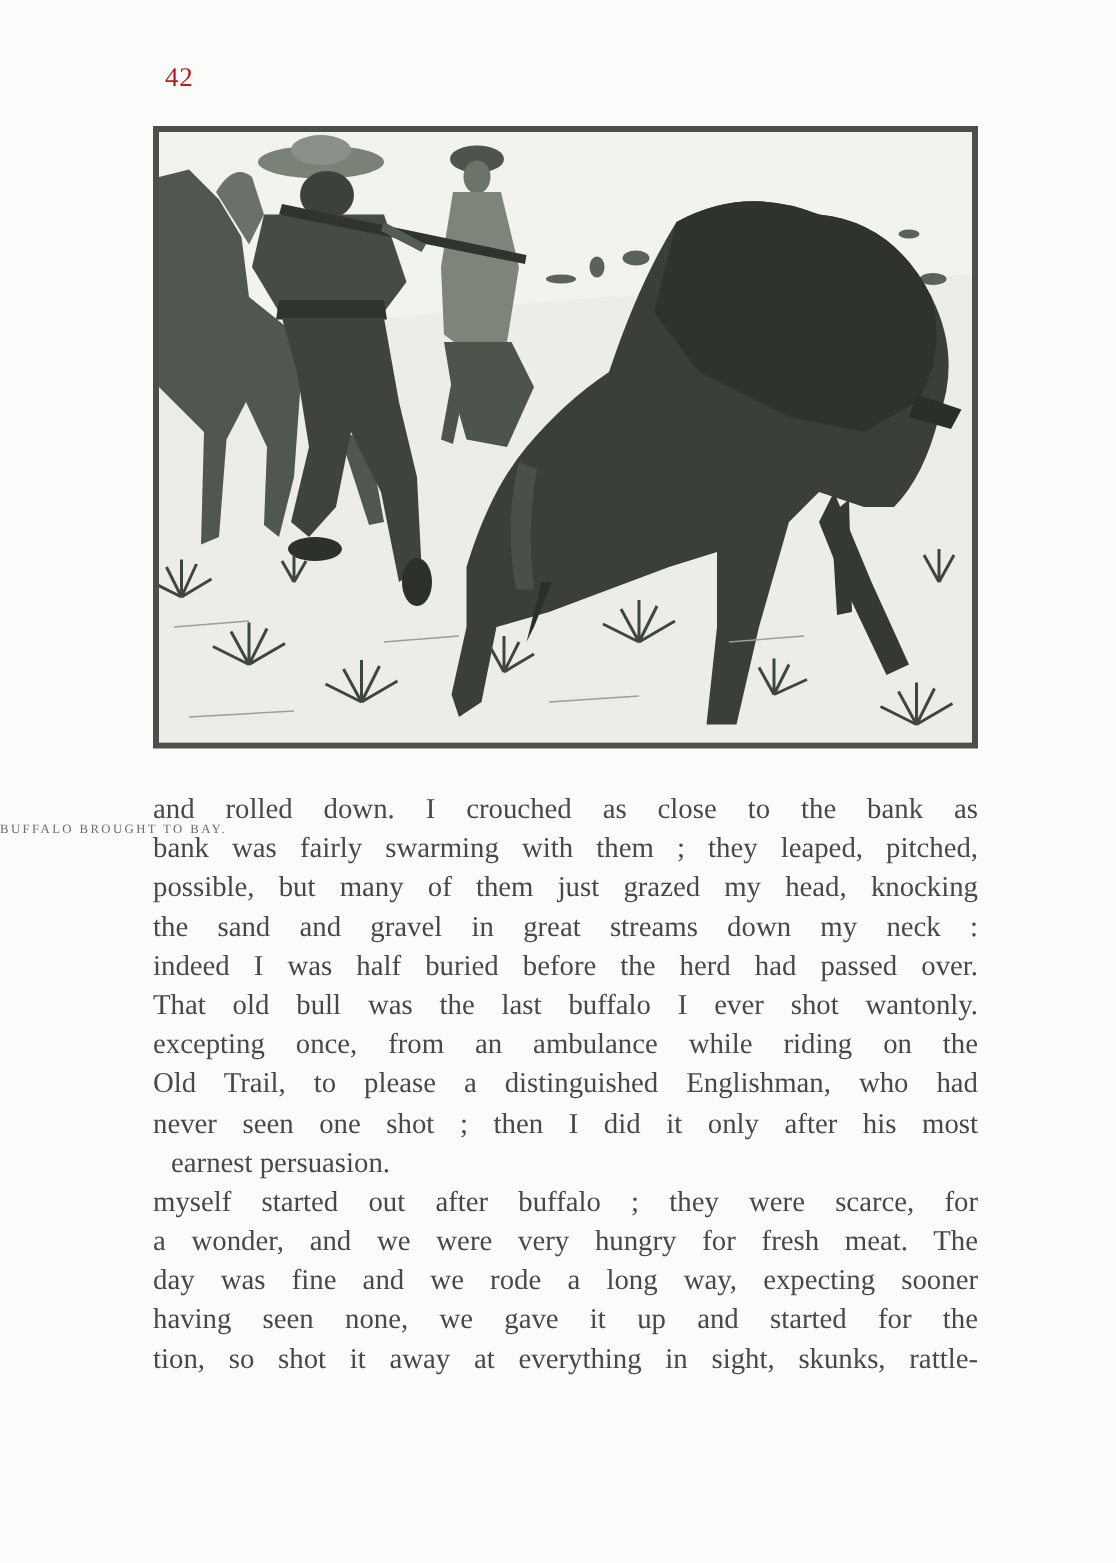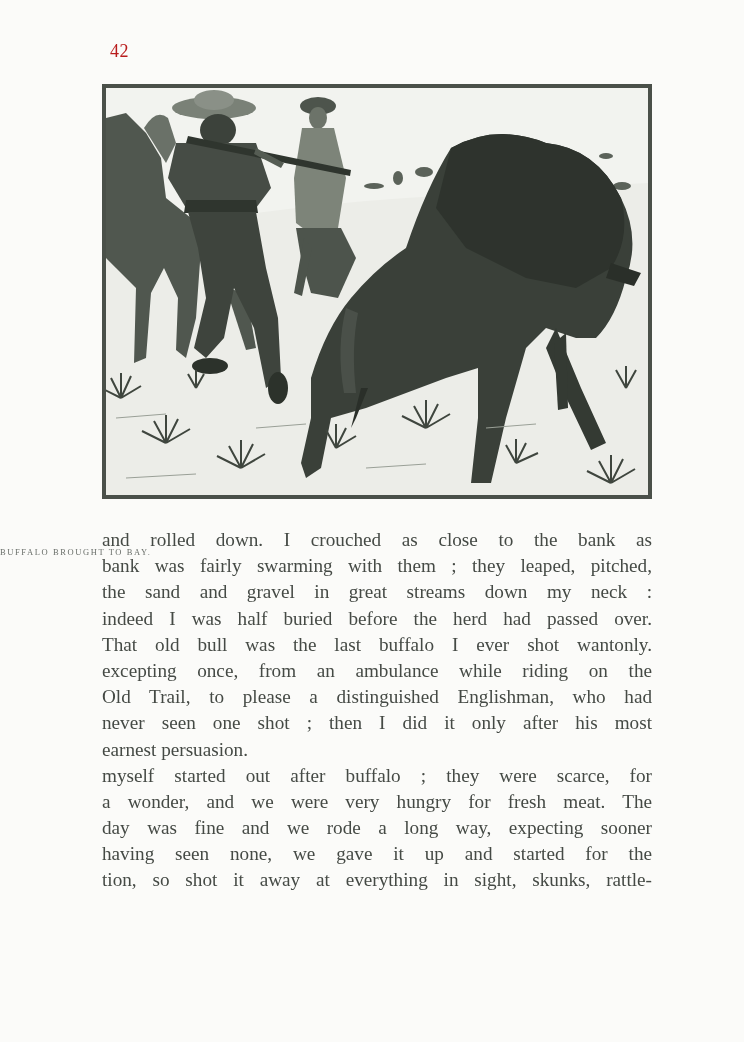--- a/index.html
+++ b/index.html
@@ -62,20 +62,21 @@
       height: 26.2px;
       line-height: 26.2px;
       font-size: 19.2px;
       text-align: justify;
       text-align-last: justify;
       white-space: nowrap;
       color: #454a45;
     }
     .line.last {
       text-align-last: left;
+      margin-left: 12px;
     }
     .line.indent {
       padding-left: 16px;
     }
   </style>
 </head>
 <body>
 
 <div class="page-number">42</div>
 
@@ -151,20 +152,21 @@
       <line x1="20" y1="390" x2="90" y2="386"></line>
     </g>
   </svg>
 </div>
 
 <div class="caption">BUFFALO BROUGHT TO BAY.</div>
 
 <div class="body-text">
   <span class="line">and  rolled  down.   I  crouched  as  close  to  the  bank  as</span>
   <span class="line">bank was fairly swarming with them ;  they leaped, pitched,</span>
+  <span class="line">possible, but many of them just grazed my head, knocking</span>
   <span class="line">the  sand  and  gravel  in  great  streams  down  my  neck :</span>
   <span class="line">indeed I was half buried before the herd had passed over.</span>
   <span class="line">That old bull was the last buffalo I ever shot wantonly.</span>
   <span class="line">excepting once, from an ambulance while riding on the</span>
   <span class="line">Old Trail, to please a distinguished Englishman, who had</span>
   <span class="line">never seen one shot ;  then I did it only after his most</span>
   <span class="line last">earnest persuasion.</span>
   <span class="line">myself started out after buffalo ;  they were scarce, for</span>
   <span class="line">a wonder, and we were very hungry for fresh meat.  The</span>
   <span class="line">day was fine and we rode a long way, expecting sooner</span>

